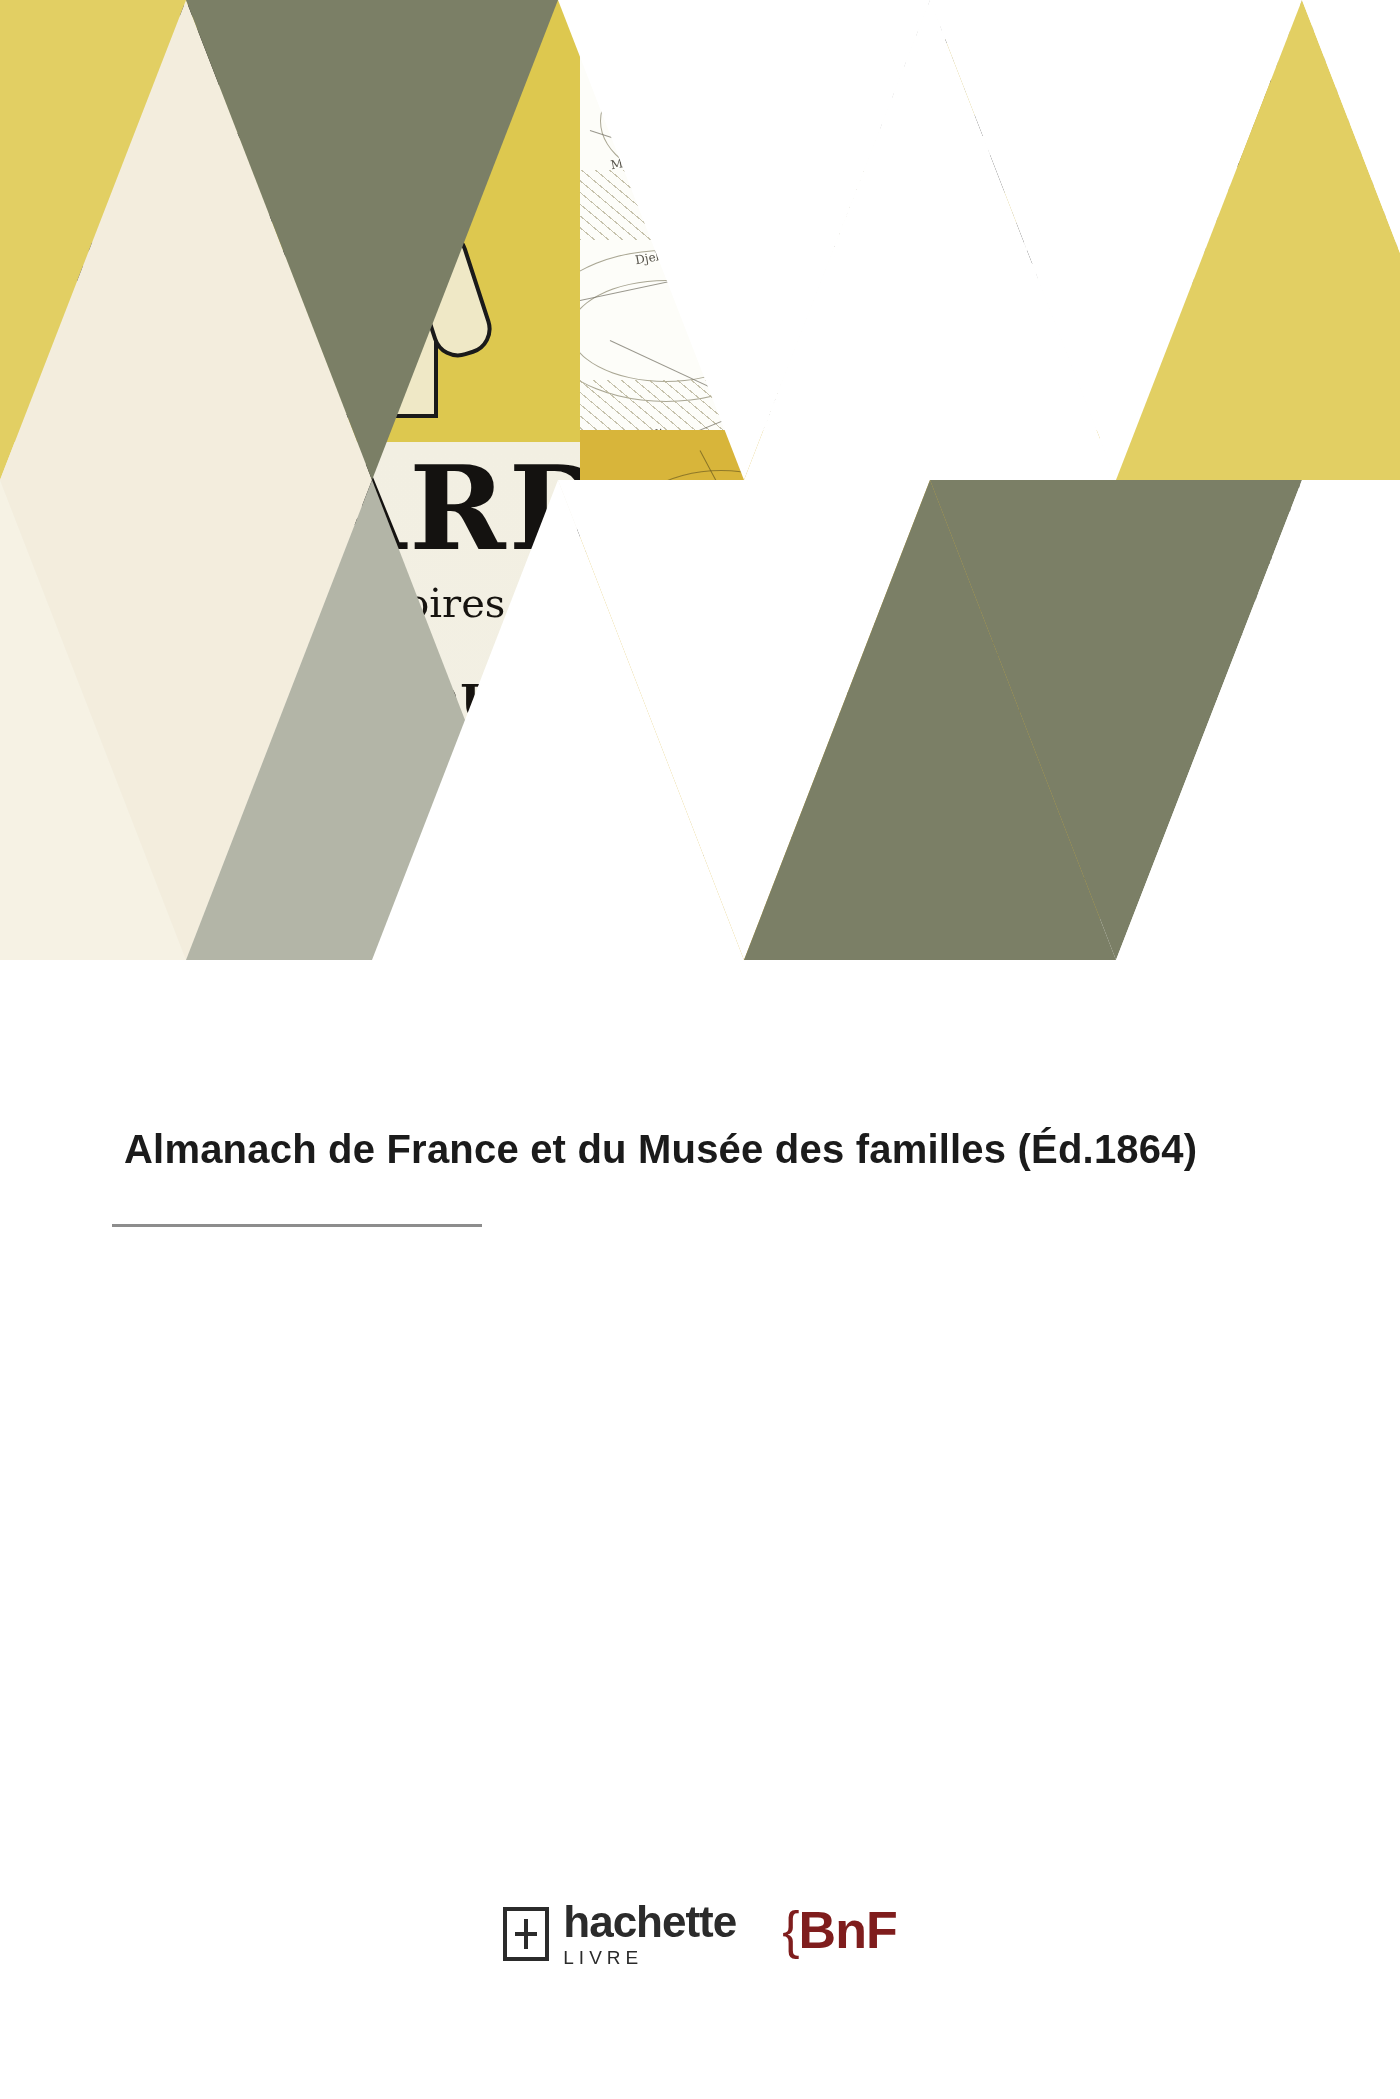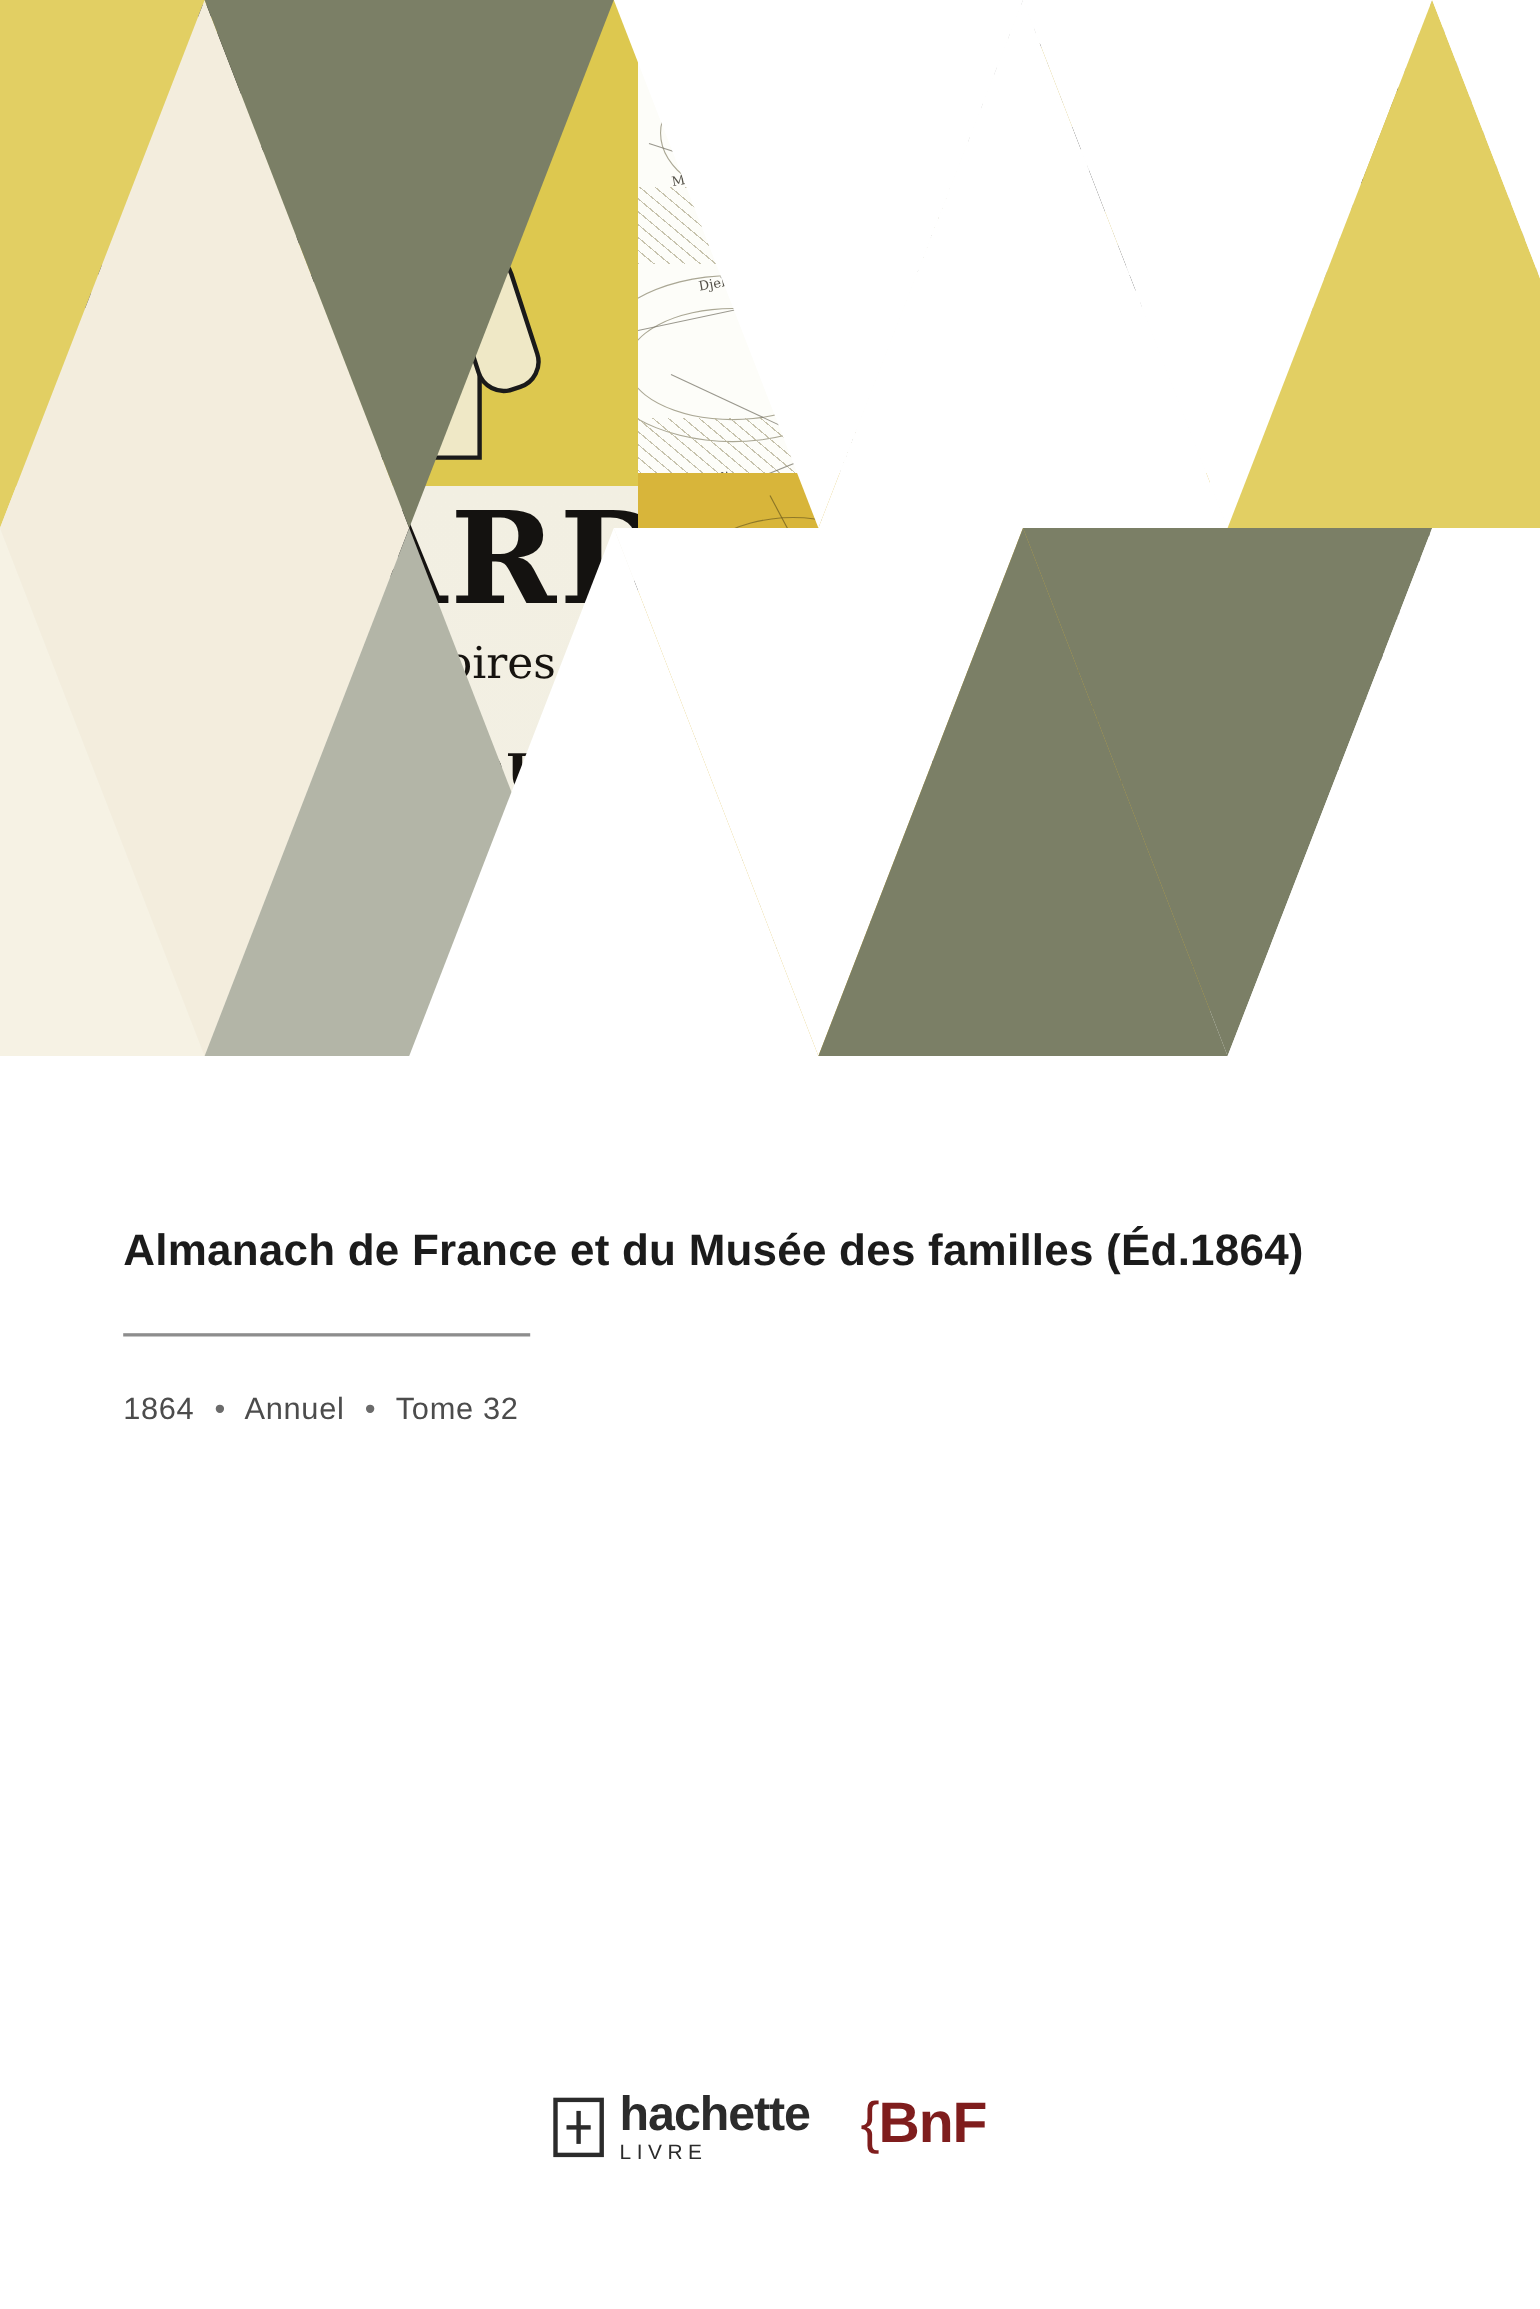--- a/index.html
+++ b/index.html
@@ -288,21 +288,21 @@
     top: 1110px;
     width: 1180px;
   }
   .book-title {
     font-family: "Liberation Sans", sans-serif;
     font-size: 40px;
     font-weight: 600;
     line-height: 1.35;
     color: #1b1b1b;
     letter-spacing: .2px;
-    margin: 0;
+    margin: 12px;
   }
   .rule {
     width: 370px;
     height: 3px;
     background: #8d8d8d;
     margin: 48px 0 0 0;
   }
   .subline {
     margin-top: 50px;
     font-size: 28px;
@@ -477,27 +477,20 @@
     <div class="tri tri-down-white" style="left:558px;  top:480px;"></div>
     <div class="tri tri-up-olive" style="left:744px;  top:480px;"></div>
     <div class="tri tri-down-olive" style="left:930px;  top:480px;"></div>
     <div class="tri tri-up-white" style="left:1116px; top:480px;"></div>
     <div class="tri tri-down-white" style="left:1302px; top:480px;"></div>
   </div>
 
   <div class="meta">
     <h1 class="book-title">Almanach de France et du Musée des familles (Éd.1864)</h1>
     <div class="rule"></div>
-    <div class="subline">
-      <span>1864</span>
-      <span class="dot">•</span>
-      <span>Annuel</span>
-      <span class="dot">•</span>
-      <span>Tome 32</span>
-    </div>
   </div>
 
   <div class="footer">
     <div class="hachette">
       <div class="hachette-mark"></div>
       <div class="hachette-words">
         <div class="hachette-name">hachette</div>
         <div class="hachette-sub">LIVRE</div>
       </div>
     </div>

